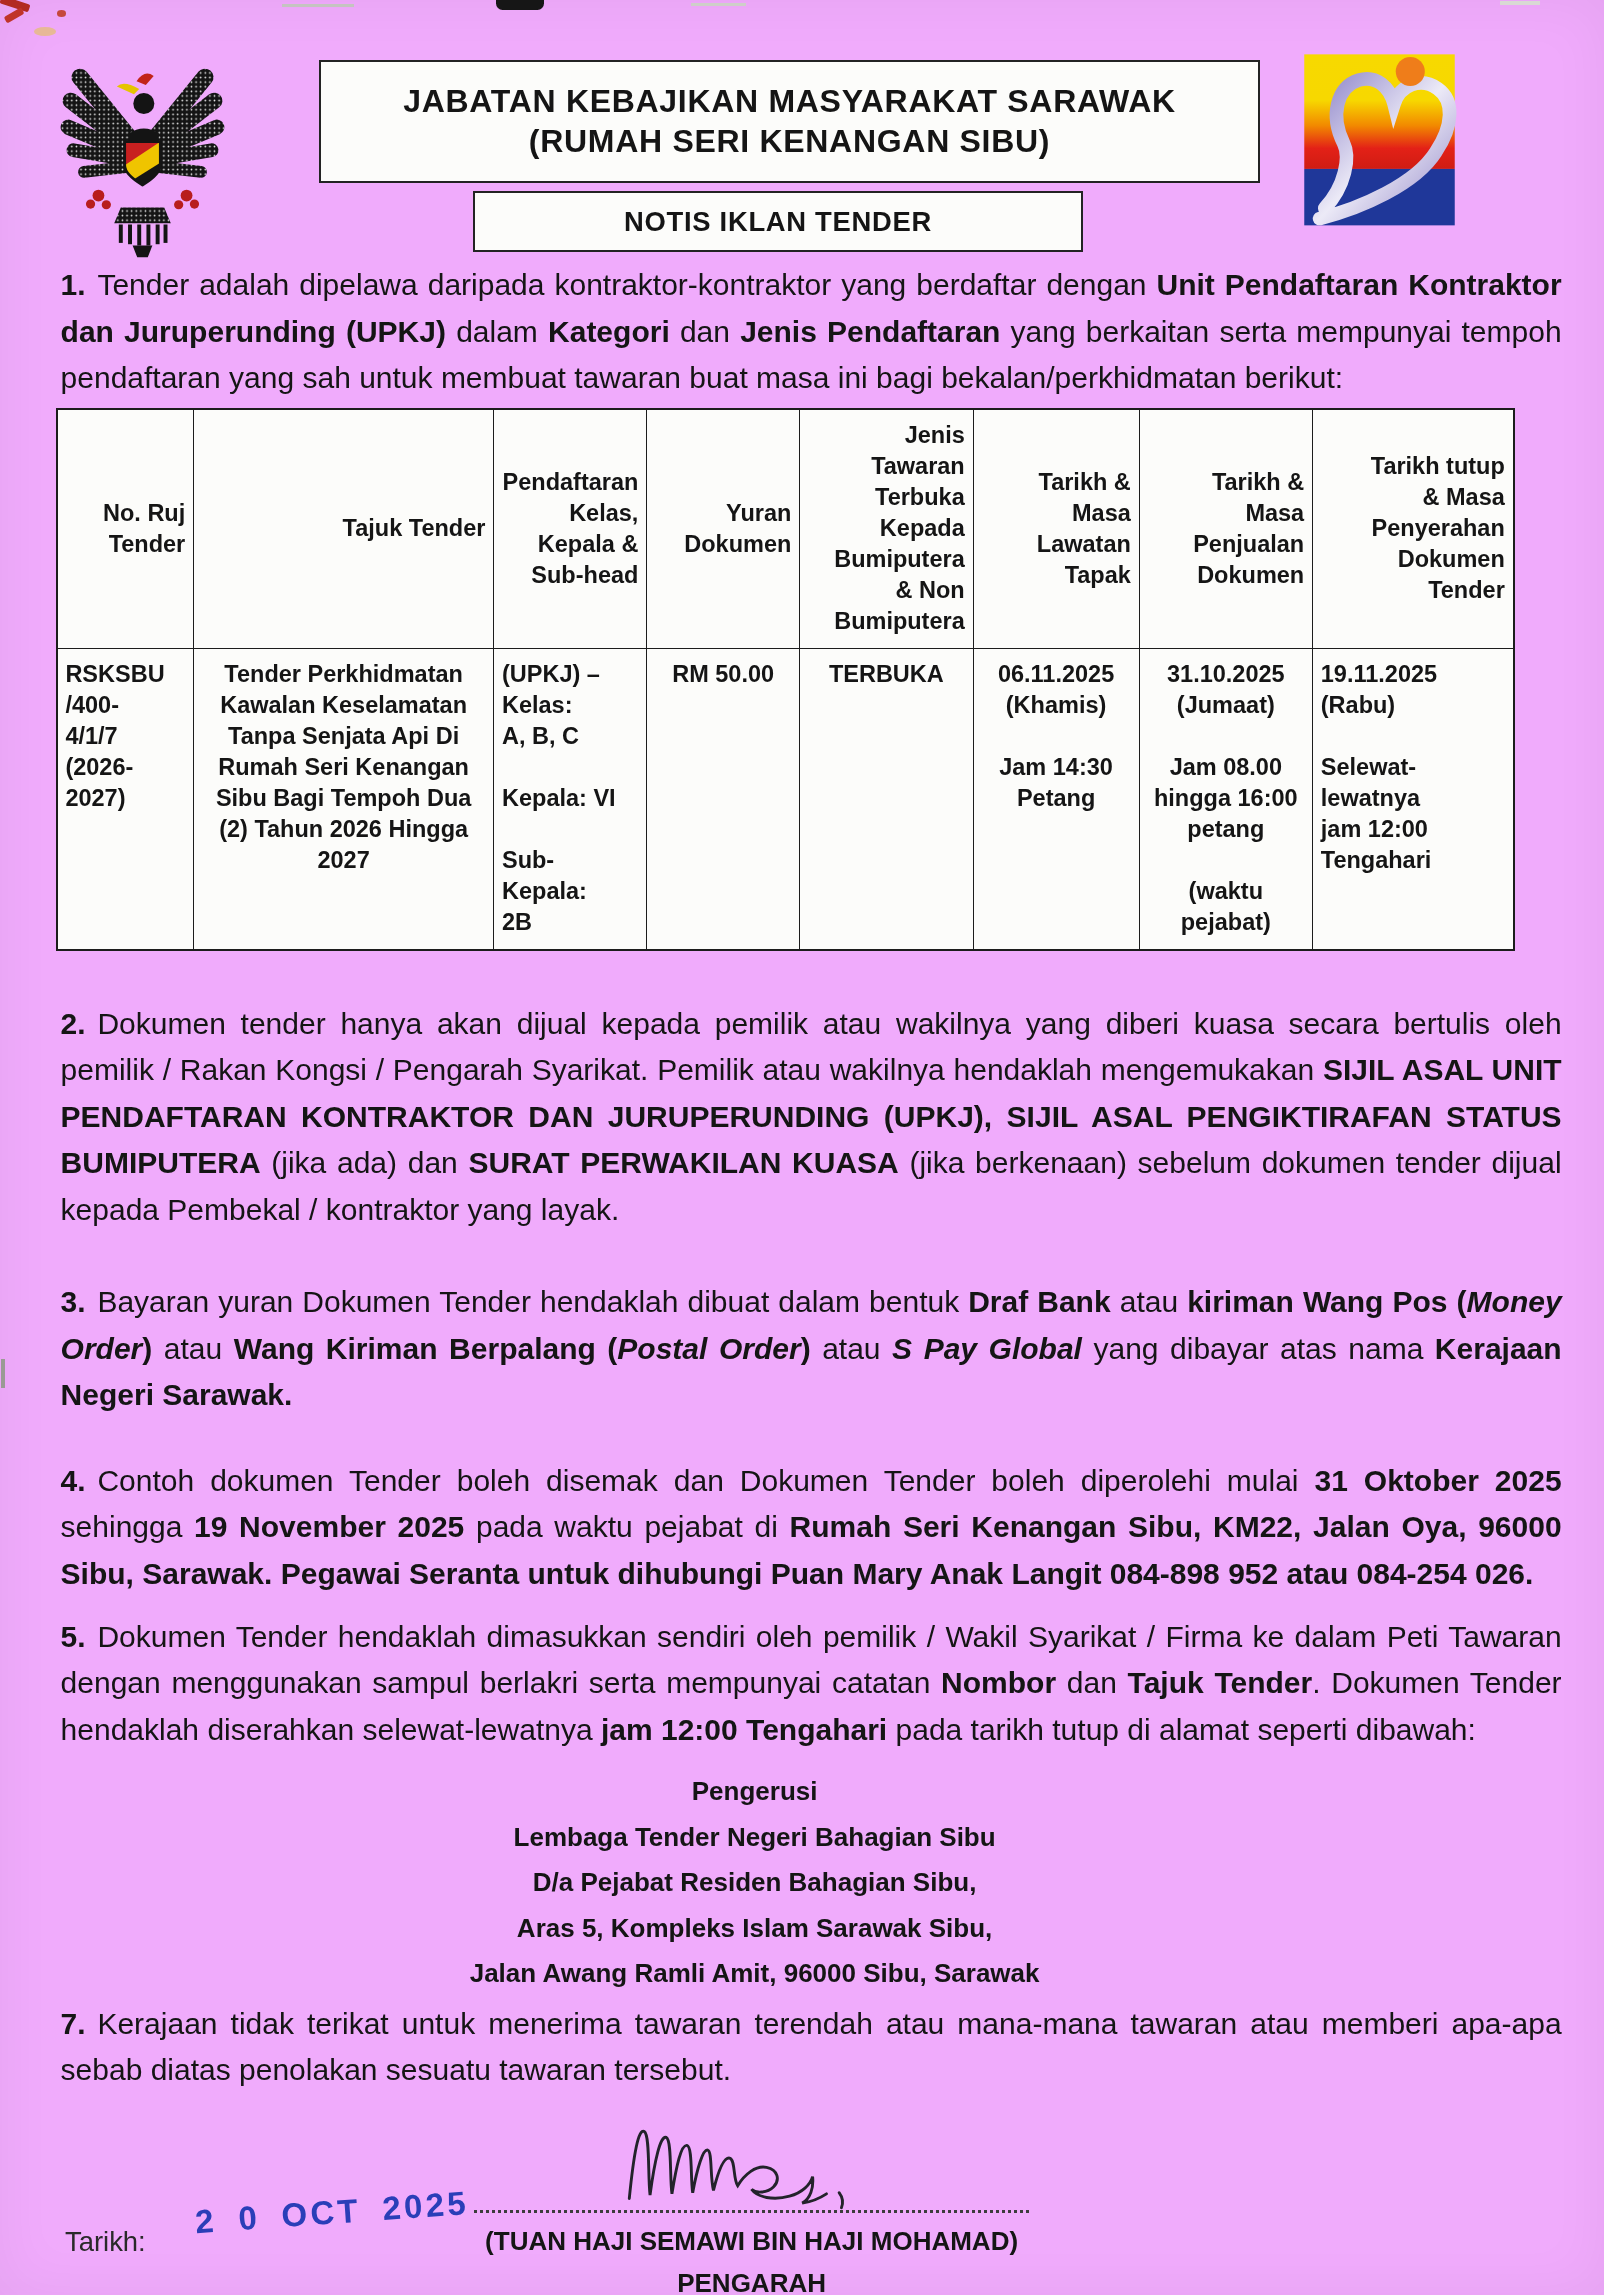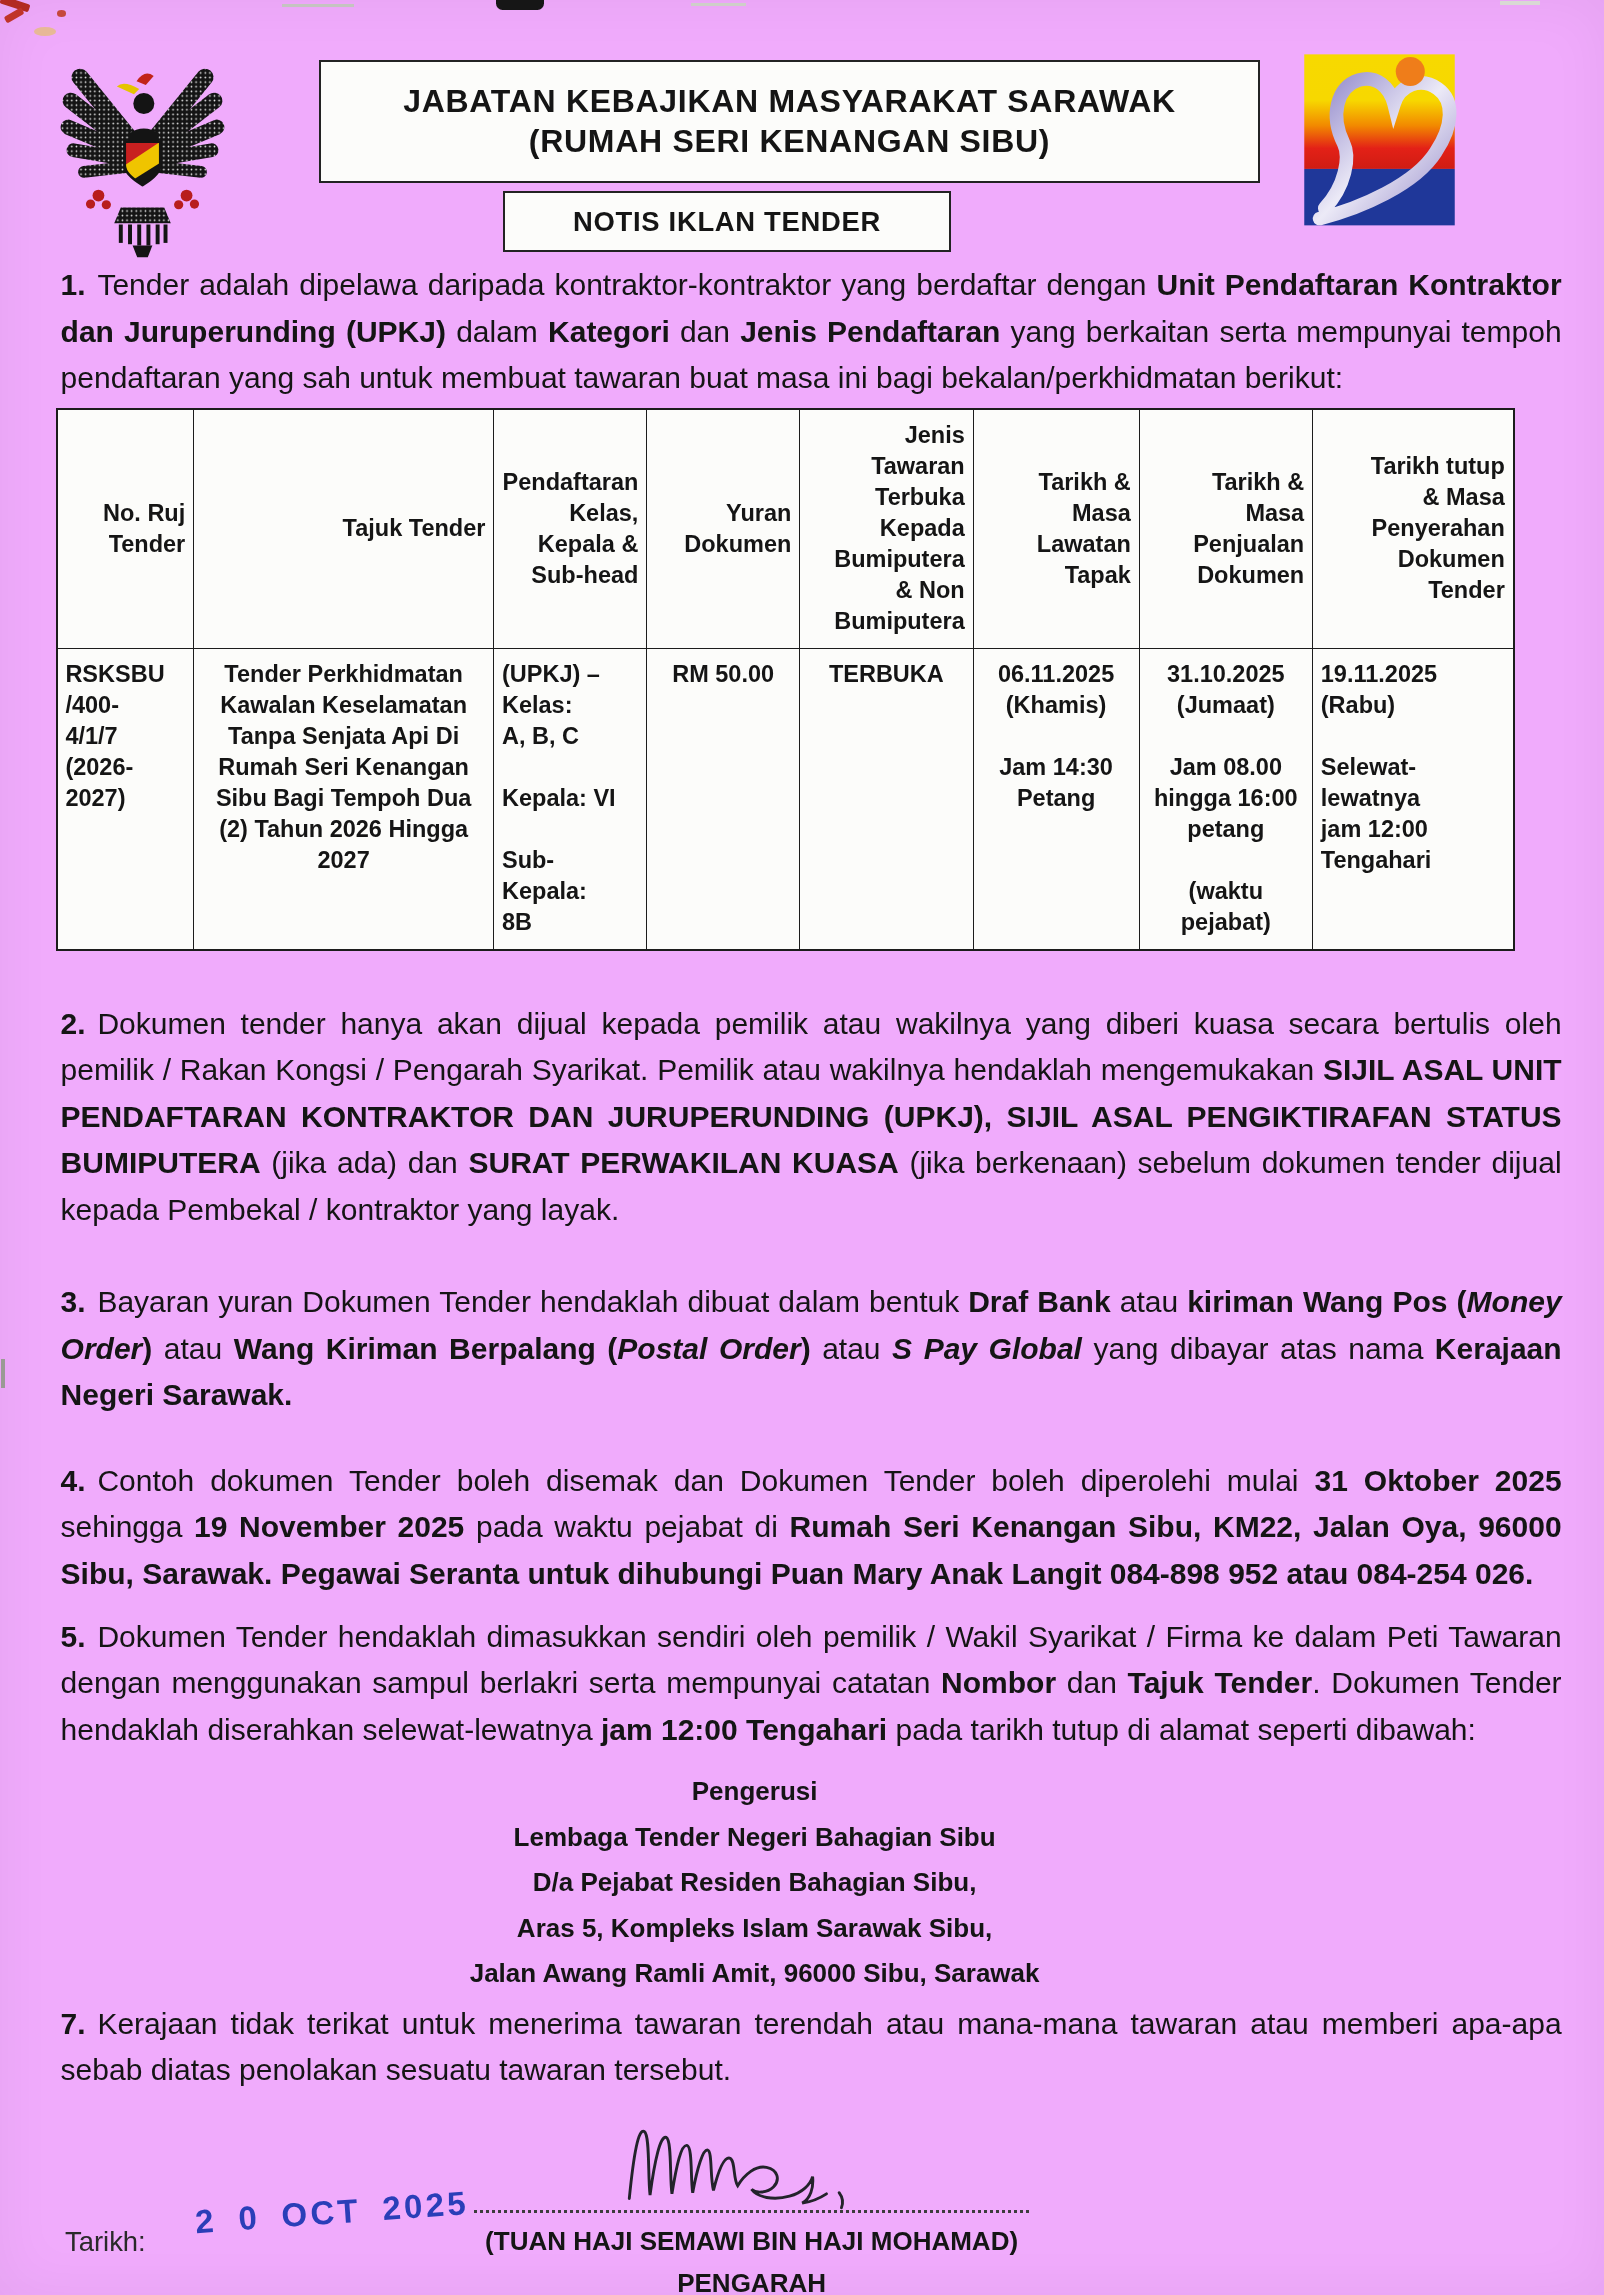--- a/index.html
+++ b/index.html
@@ -28,23 +28,23 @@
   
   .crest { position:absolute; left:60px; top:43px; width:165px; height:217px; }
   .jkm-logo { position:absolute; left:1294px; top:38px; width:171px; height:202px; }
   .title-box {
     position:absolute; left:319px; top:60px; width:941px; height:123px;
     border:2.6px solid #232323; background:#fcfcfa;
     display:flex; flex-direction:column; align-items:center; justify-content:center; gap:2.6px;
   }
   .title-line { font-size:32px; font-weight:bold; letter-spacing:0.7px; }
   .notice-box {
-    position:absolute; left:473px; top:191px; width:448px; height:61px;
+    position:absolute; left:473px; top:191px; width:610px; height:61px;
     border:2px solid #232323; background:#fcfcfa;
-    display:flex; align-items:center; justify-content:center;margin-left:30px;
+    display:flex; align-items:center; justify-content:center;
   }
   .notice-title { font-size:27.4px; font-weight:bold; letter-spacing:0.7px; }
   
   .content { position:absolute; left:19.6px; top:262px; width:1542px; }
   p.para { font-size:30px; line-height:1.55; text-align:justify;margin-left:41px; }
   .num { font-weight:bold; margin-right:11.8px; }
   .b { font-weight:bold; }
   .i { font-style:italic; }
   #p1 { margin-bottom:5.2px; }
   #p2 { margin-bottom:46px; }
@@ -250,21 +250,21 @@
 Sibu Bagi Tempoh Dua
 (2) Tahun 2026 Hingga
 2027</td>
         <td class="ta-l">(UPKJ) –
 Kelas:
 A, B, C
 
 Kepala: VI
 
 Sub-Kepala:
-8B</td>
+2B</td>
         <td class="ta-c">RM 50.00</td>
         <td class="ta-c">TERBUKA</td>
         <td class="ta-c">06.11.2025
 (Khamis)
 
 Jam 14:30
 Petang</td>
         <td class="ta-c">31.10.2025
 (Jumaat)
 

